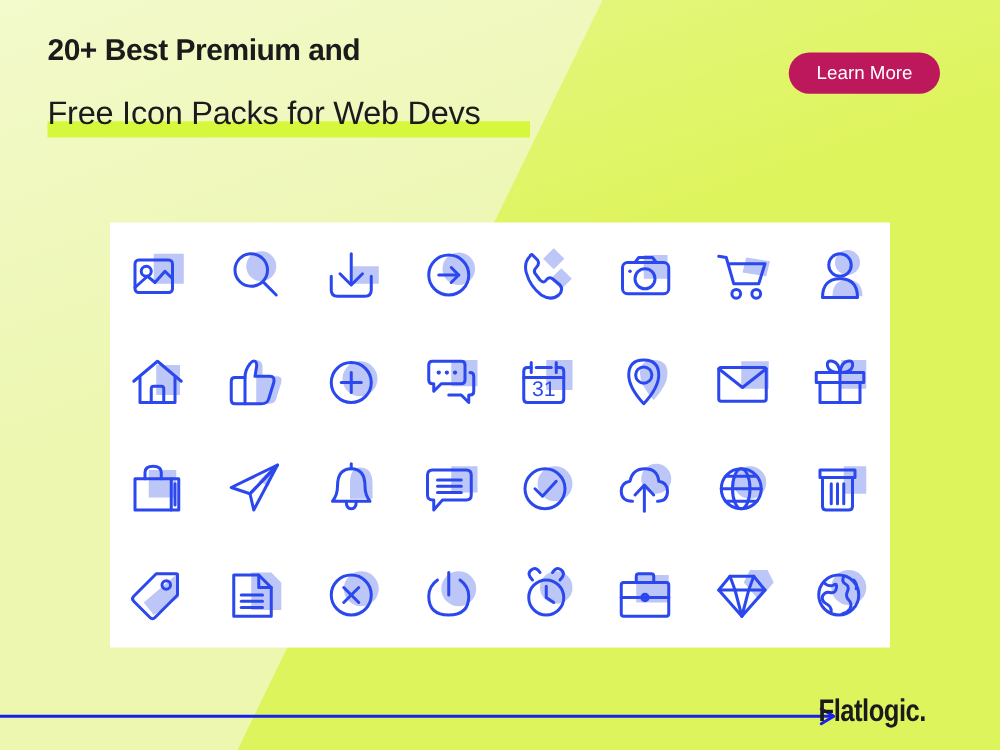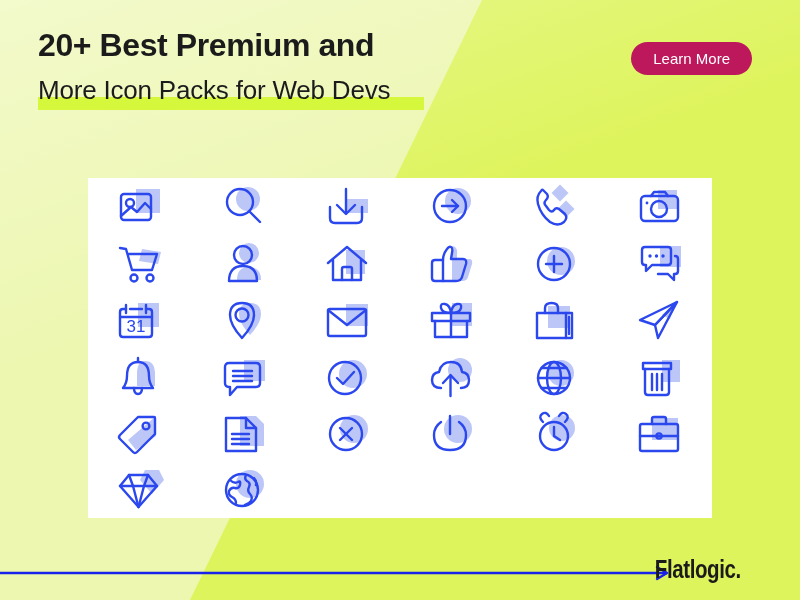--- a/index.html
+++ b/index.html
@@ -38,21 +38,21 @@
   
   #header {
     position: absolute;
     left: 0; top: 0;
     width: 800px; height: 150px;
   }
   #headline {
     position: absolute;
     left: 38px;
     top: 27px;
-    font-size: 32px;
+    font-size: 24px;
     font-weight: bold;
     color: #1B1B1B;
     letter-spacing: -0.4px;
     white-space: nowrap;
     text-align: center;
   }
   #subline-wrap {
     position: absolute;
     left: 38px;
     top: 75px;
@@ -96,21 +96,21 @@
     left: 88px;
     top: 178px;
     width: 624px;
     height: 340px;
     background: #FFFFFF;
   }
   #icon-grid {
     position: absolute;
     inset: 0;
     display: grid;
-    grid-template-columns: repeat(6, 1fr);
+    grid-template-columns: repeat(8, 1fr);
     grid-template-rows: repeat(4, 1fr);
   }
   .icon-cell {
     position: relative;
     display: flex;
     align-items: center;
     justify-content: center;
   }
   .icon-cell svg {
     display: block;
@@ -173,21 +173,21 @@
 <div id="banner">
 
   <div id="bg-wedge"></div>
   <div id="bg-sheen"></div>
 
   <div id="header">
     <div id="headline">20+ Best Premium and</div>
 
     <div id="subline-wrap">
       <div id="subline-hl"></div>
-      <div id="subline">More Icon Packs for Web Devs</div>
+      <div id="subline">Free Icon Packs for Web Devs</div>
     </div>
 
     <button id="learn-more">Learn More</button>
   </div>
 
   <div id="icon-card">
     <div id="icon-grid">
 
       <div class="icon-cell">
         <svg width="56" height="56" viewBox="0 0 56 56">

